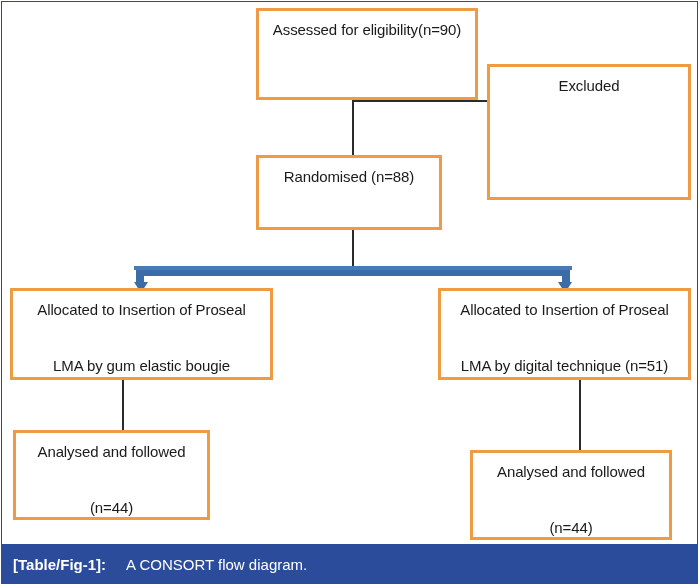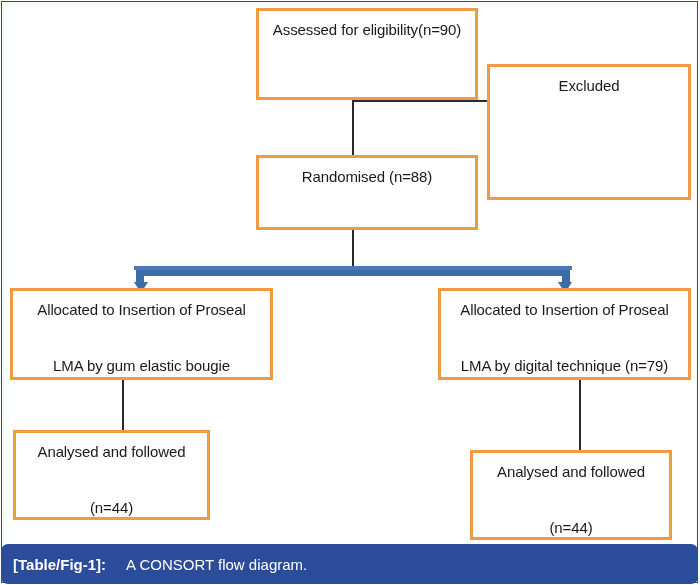--- a/index.html
+++ b/index.html
@@ -74,21 +74,20 @@
     position: absolute;
     left: 1px;
     bottom: 1px;
     width: 697px;
     height: 40px;
     background: #2b4c9b;
     display: flex;
     align-items: center;
     box-sizing: border-box;
     padding-left: 12px;
-    border-radius: 7px;
   }
   #caption-label {
     color: #ffffff;
     font-weight: bold;
     font-size: 15px;
     font-family: "Liberation Sans", sans-serif;
   }
   #caption-text {
     color: #ffffff;
     font-weight: normal;
@@ -124,32 +123,32 @@
     <div class="connector-v" style="left:579px; top:378px; height:73px;"></div>
 
     <div class="node-box" style="left:256px; top:8px; width:222px; height:92px;">
       <span class="node-line">Assessed for eligibility(n=90)</span>
     </div>
 
     <div class="node-box" style="left:487px; top:64px; width:204px; height:136px;">
       <span class="node-line">Excluded</span>
     </div>
 
-    <div class="node-box" style="left:256px; top:155px; width:222px; height:75px;">
+    <div class="node-box" style="left:256px; top:155px; width:186px; height:75px;">
       <span class="node-line">Randomised (n=88)</span>
     </div>
 
     <div class="node-box" style="left:10px; top:288px; width:263px; height:92px;">
       <span class="node-line">Allocated to Insertion of Proseal</span>
       <span class="node-line gap">LMA by gum elastic bougie</span>
     </div>
 
     <div class="node-box" style="left:438px; top:288px; width:253px; height:92px;">
       <span class="node-line">Allocated to Insertion of Proseal</span>
-      <span class="node-line gap">LMA by digital technique (n=79)</span>
+      <span class="node-line gap">LMA by digital technique (n=51)</span>
     </div>
 
     <div class="node-box" style="left:13px; top:430px; width:197px; height:90px;">
       <span class="node-line">Analysed and followed</span>
       <span class="node-line gap">(n=44)</span>
     </div>
 
     <div class="node-box" style="left:470px; top:450px; width:202px; height:90px;">
       <span class="node-line">Analysed and followed</span>
       <span class="node-line gap">(n=44)</span>

